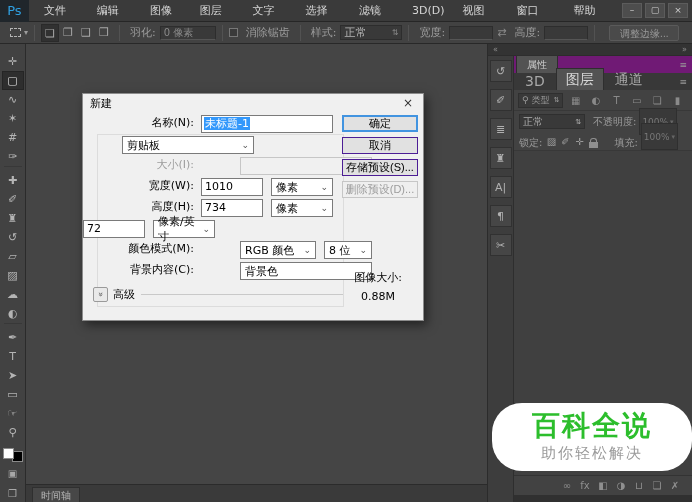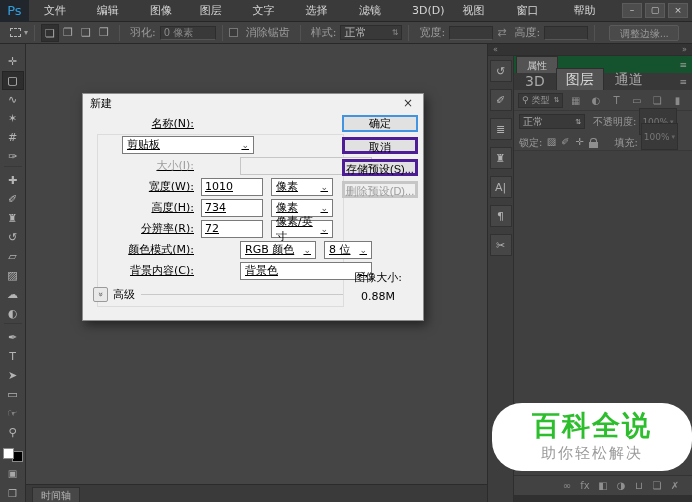--- a/index.html
+++ b/index.html
@@ -48,21 +48,21 @@
   .statusbar { position:absolute; left:26px; top:484px; width:461px; height:18px; background:#3a3a3a; border-top:1px solid #2b2b2b; display:flex; align-items:flex-start; }
   .timeline-tab { margin-left:6px; margin-top:2px; background:#474747; border:1px solid #2f2f2f; border-bottom:none; color:#b5b5b5; font-size:10px; padding:1px 8px 2px; }
 
   
   .dock { position:absolute; left:487px; top:44px; width:205px; height:458px; background:#3a3a3a; border-left:1px solid #2b2b2b; }
   .dock-top { height:12px; display:flex; justify-content:space-between; color:#8f8f8f; font-size:8px; padding:0 5px; align-items:center; background:#333; border-bottom:1px solid #2c2c2c; }
   .dock-cols { display:flex; height:446px; }
   .strip { width:26px; background:#3d3d3d; border-right:1px solid #2e2e2e; display:flex; flex-direction:column; align-items:center; padding-top:4px; }
   .strip-icon { width:22px; height:22px; margin-bottom:7px; background:#464646; border:1px solid #313131; color:#b0b0b0; font-size:11px; display:flex; align-items:center; justify-content:center; }
   .panel { flex:1; display:flex; flex-direction:column; background:#424242; }
-  .props-row { height:17px; background:#14532d; display:flex; align-items:center; }
+  .props-row { height:17px; background:#701a75; display:flex; align-items:flex-end; }
   .panel-tab { background:#535353; color:#cfcfcf; font-size:10px; padding:2px 10px 1px; border:1px solid #2e2e2e; border-bottom:none; margin-left:2px; }
   .menu-glyph { margin-left:auto; margin-right:5px; color:#9a9a9a; font-size:9px; align-self:center; }
   .tabs-row { height:17px; background:#383838; display:flex; align-items:flex-end; }
   .ltab { color:#a8a8a8; font-size:14px; padding:2px 9px 1px; margin-left:2px; }
   .ltab.active { background:#535353; color:#d6d6d6; border:1px solid #2e2e2e; border-bottom:none; }
   .filter-row { height:21px; display:flex; align-items:center; padding:0 4px; border-bottom:1px solid #383838; }
   .kind-dd { display:flex; align-items:center; background:#393939; border:1px solid #2f2f2f; height:15px; color:#9a9a9a; font-size:9px; padding:0 3px; }
   .kind-dd .spin { font-size:7px; margin-left:4px; }
   .filter-icons { display:flex; margin-left:6px; flex:1; justify-content:space-between; padding-right:4px; }
   .f-icon { color:#8a8a8a; font-size:10px; width:13px; text-align:center; }
@@ -85,35 +85,35 @@
   .watermark { position:absolute; right:0; top:359px; width:200px; height:68px; background:#fff; display:flex; flex-direction:column; align-items:center; justify-content:center; z-index:5;border-radius:30px; }
   .wm-title { color:#2cbe2c; font-size:28px; font-weight:bold; letter-spacing:2px; line-height:1.1; }
   .wm-sub { color:#9a9a9a; font-size:15px; margin-top:2px; letter-spacing:2px; }
 
   
   .dialog { position:absolute; left:82px; top:93px; width:342px; height:228px; background:#f0f0f0; border:1px solid #8c8c8c; box-shadow:3px 4px 10px rgba(0,0,0,.5); z-index:10; color:#000; }
   .dlg-title { height:18px; display:flex; align-items:center; padding:0 7px; font-size:11px; }
   .dlg-close { margin-left:auto; color:#333; font-size:12px; width:16px; text-align:center; }
   .grpbox { position:absolute; left:14px; top:40px; width:247px; height:173px; border:1px solid #dcdcdc; }
   .dlg-body { position:relative; padding-top:3px; }
-  .dlg-row { display:flex; align-items:center; height:17px; margin-bottom:4px; position:relative; z-index:2;text-decoration:underline; }
+  .dlg-row { display:flex; height:17px; margin-bottom:4px; position:relative; z-index:2; }
   .dlg-label { width:118px; text-align:right; padding-right:7px; }
   .dlg-label.disabled { color:#9c9c9c; }
   .txt-input { width:132px; height:18px; background:#fff; border:1px solid #7a7a7a; padding:1px 2px; font-size:11px; line-height:14px; }
   .sel-text { background:#3398fb; color:#fff; padding:0 1px; }
   .dd { height:18px; background:#fff; border:1px solid #7a7a7a; display:flex; align-items:center; padding:0 4px;margin-left:39px; }
   .dd .chev { margin-left:auto; color:#555; font-size:9px; }
   .dd.wide { width:132px; }
   .dd.disabled { background:#f0f0f0; border-color:#c6c6c6; color:#9c9c9c; }
   .dd.disabled .chev { color:#b0b0b0; }
   .num-input { width:62px; height:18px; background:#fff; border:1px solid #7a7a7a; padding:1px 3px; font-size:11px; line-height:14px; }
   .unit-dd { width:62px; margin-left:8px; }
   .mode-dd { width:76px; }
   .depth-dd { width:48px; margin-left:8px; }
-  .dlg-btn { position:absolute; right:5px; width:76px; height:17px; background:#e1e1e1; border:3px solid #4c1d95; font-size:11px; text-align:center; line-height:15px; z-index:3; }
+  .dlg-btn { position:absolute; right:5px; width:76px; height:17px; background:#e1e1e1; border:1px solid #4c1d95; font-size:11px; text-align:center; line-height:15px; z-index:3; }
   .dlg-btn.ok { top:21px; border:2px solid #4294e0; line-height:13px; }
   .dlg-btn.cancel { top:43px; }
   .dlg-btn.save { top:65px; }
   .dlg-btn.del { top:87px; color:#9c9c9c; background:#efefef; border-color:#c6c6c6; }
   .img-size { position:absolute; right:5px; top:176px; width:80px; text-align:center; z-index:3; }
   .img-size div { margin-bottom:5px; }
   .adv-row { position:absolute; left:10px; top:193px; width:250px; display:flex; align-items:center; z-index:3; }
   .adv-btn { width:15px; height:15px; background:#e9e9e9; border:1px solid #9a9a9a; border-radius:2px; font-size:8px; color:#444; display:flex; align-items:center; justify-content:center; }
   .adv-btn span { transform:rotate(90deg); display:inline-block; }
   .adv-label { margin:0 6px 0 5px; }
@@ -374,20 +374,21 @@
 
   <div class="dialog">
     <div class="dlg-title">
       <span>新建</span>
       <span class="dlg-close">×</span>
     </div>
     <div class="grpbox"></div>
     <div class="dlg-body">
       <div class="dlg-row">
         <span class="dlg-label">名称(N):</span>
+        <span class="txt-input"><span class="sel-text">未标题-1</span></span>
       </div>
       <div class="dlg-row">
         <div class="dd wide">
           <span>剪贴板</span>
           <span class="chev">⌄</span>
         </div>
       </div>
       <div class="dlg-row">
         <span class="dlg-label disabled">大小(I):</span>
         <div class="dd wide disabled">
@@ -405,21 +406,20 @@
       </div>
       <div class="dlg-row">
         <span class="dlg-label">高度(H):</span>
         <span class="num-input">734</span>
         <div class="dd unit-dd">
           <span>像素</span>
           <span class="chev">⌄</span>
         </div>
       </div>
       <div class="dlg-row">
-        <span class="dlg-label">分辨率(R):</span>
         <span class="num-input">72</span>
         <div class="dd unit-dd">
           <span>像素/英寸</span>
           <span class="chev">⌄</span>
         </div>
       </div>
       <div class="dlg-row">
         <span class="dlg-label">颜色模式(M):</span>
         <div class="dd mode-dd">
           <span>RGB 颜色</span>

